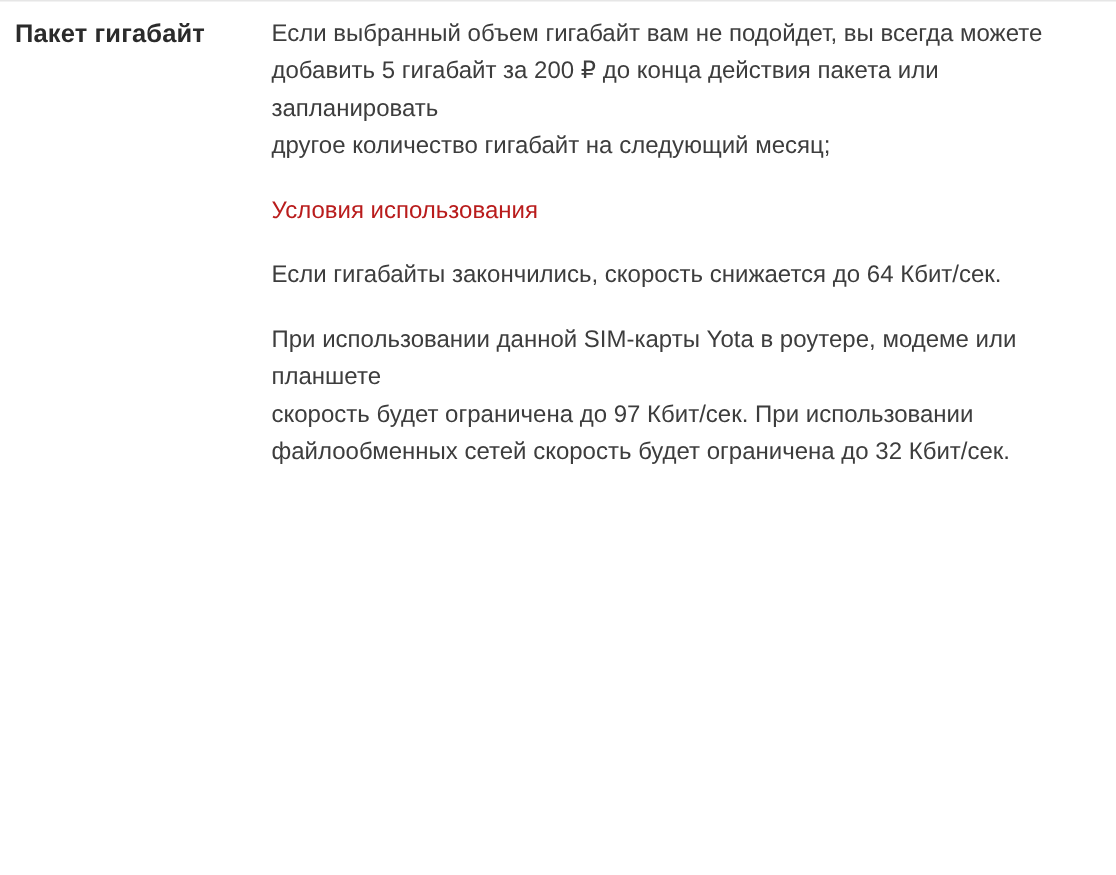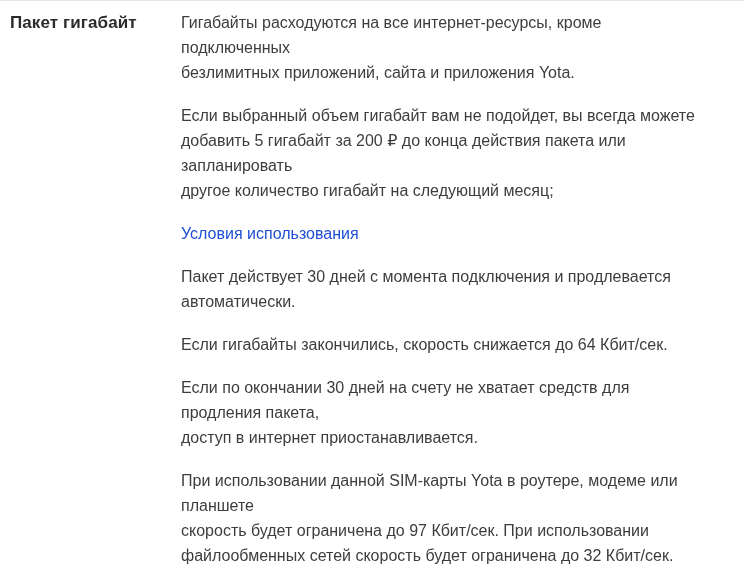--- a/index.html
+++ b/index.html
@@ -43,40 +43,34 @@
     min-width: 0;
   }
   .text-block {
     margin: 0 0 18px 0;
     font-size: 16px;
     line-height: 25px;
     white-space: pre-line;
     color: #3d3d3d;
   }
   .text-block.muted {
-    color: #1d4ed8;
+    color: #b91c1c;
   }
 </style>
 </head>
 <body>
 
 <div class="terms-section">
   <div class="col-left">
     <div class="section-title">Пакет гигабайт</div>
   </div>
   <div class="col-right">
-    <p class="text-block">Гигабайты расходуются на все интернет-ресурсы, кроме подключенных
-безлимитных приложений, сайта и приложения Yota.</p>
     <p class="text-block">Если выбранный объем гигабайт вам не подойдет, вы всегда можете
 добавить 5 гигабайт за 200 ₽ до конца действия пакета или запланировать
 другое количество гигабайт на следующий месяц;</p>
     <p class="text-block muted">Условия использования</p>
-    <p class="text-block">Пакет действует 30 дней с момента подключения и продлевается
-автоматически.</p>
     <p class="text-block">Если гигабайты закончились, скорость снижается до 64 Кбит/сек.</p>
-    <p class="text-block">Если по окончании 30 дней на счету не хватает средств для продления пакета,
-доступ в интернет приостанавливается.</p>
     <p class="text-block">При использовании данной SIM-карты Yota в роутере, модеме или планшете
 скорость будет ограничена до 97 Кбит/сек. При использовании
 файлообменных сетей скорость будет ограничена до 32 Кбит/сек.</p>
 
   </div>
 </div>
 
 </body></html>

